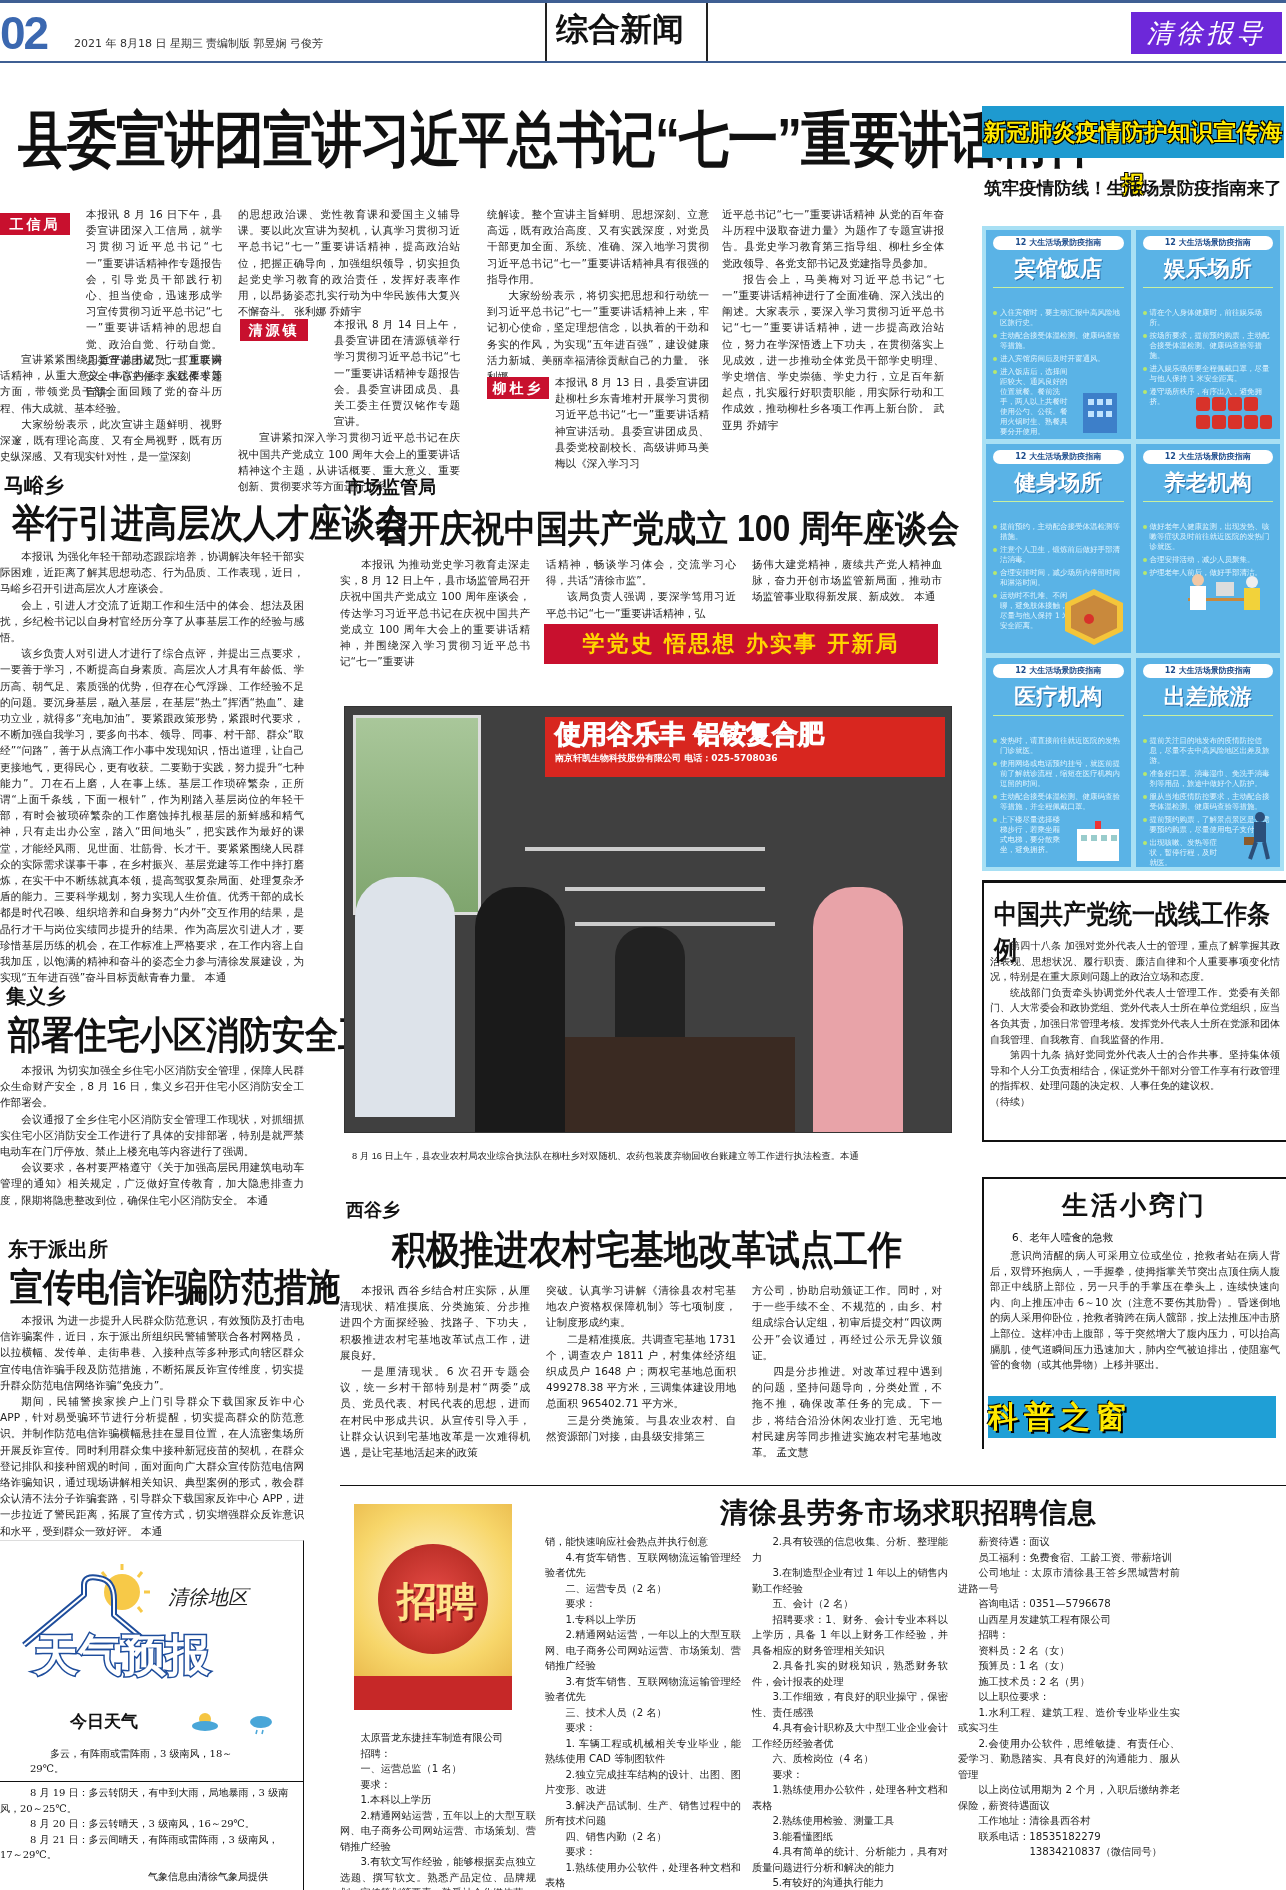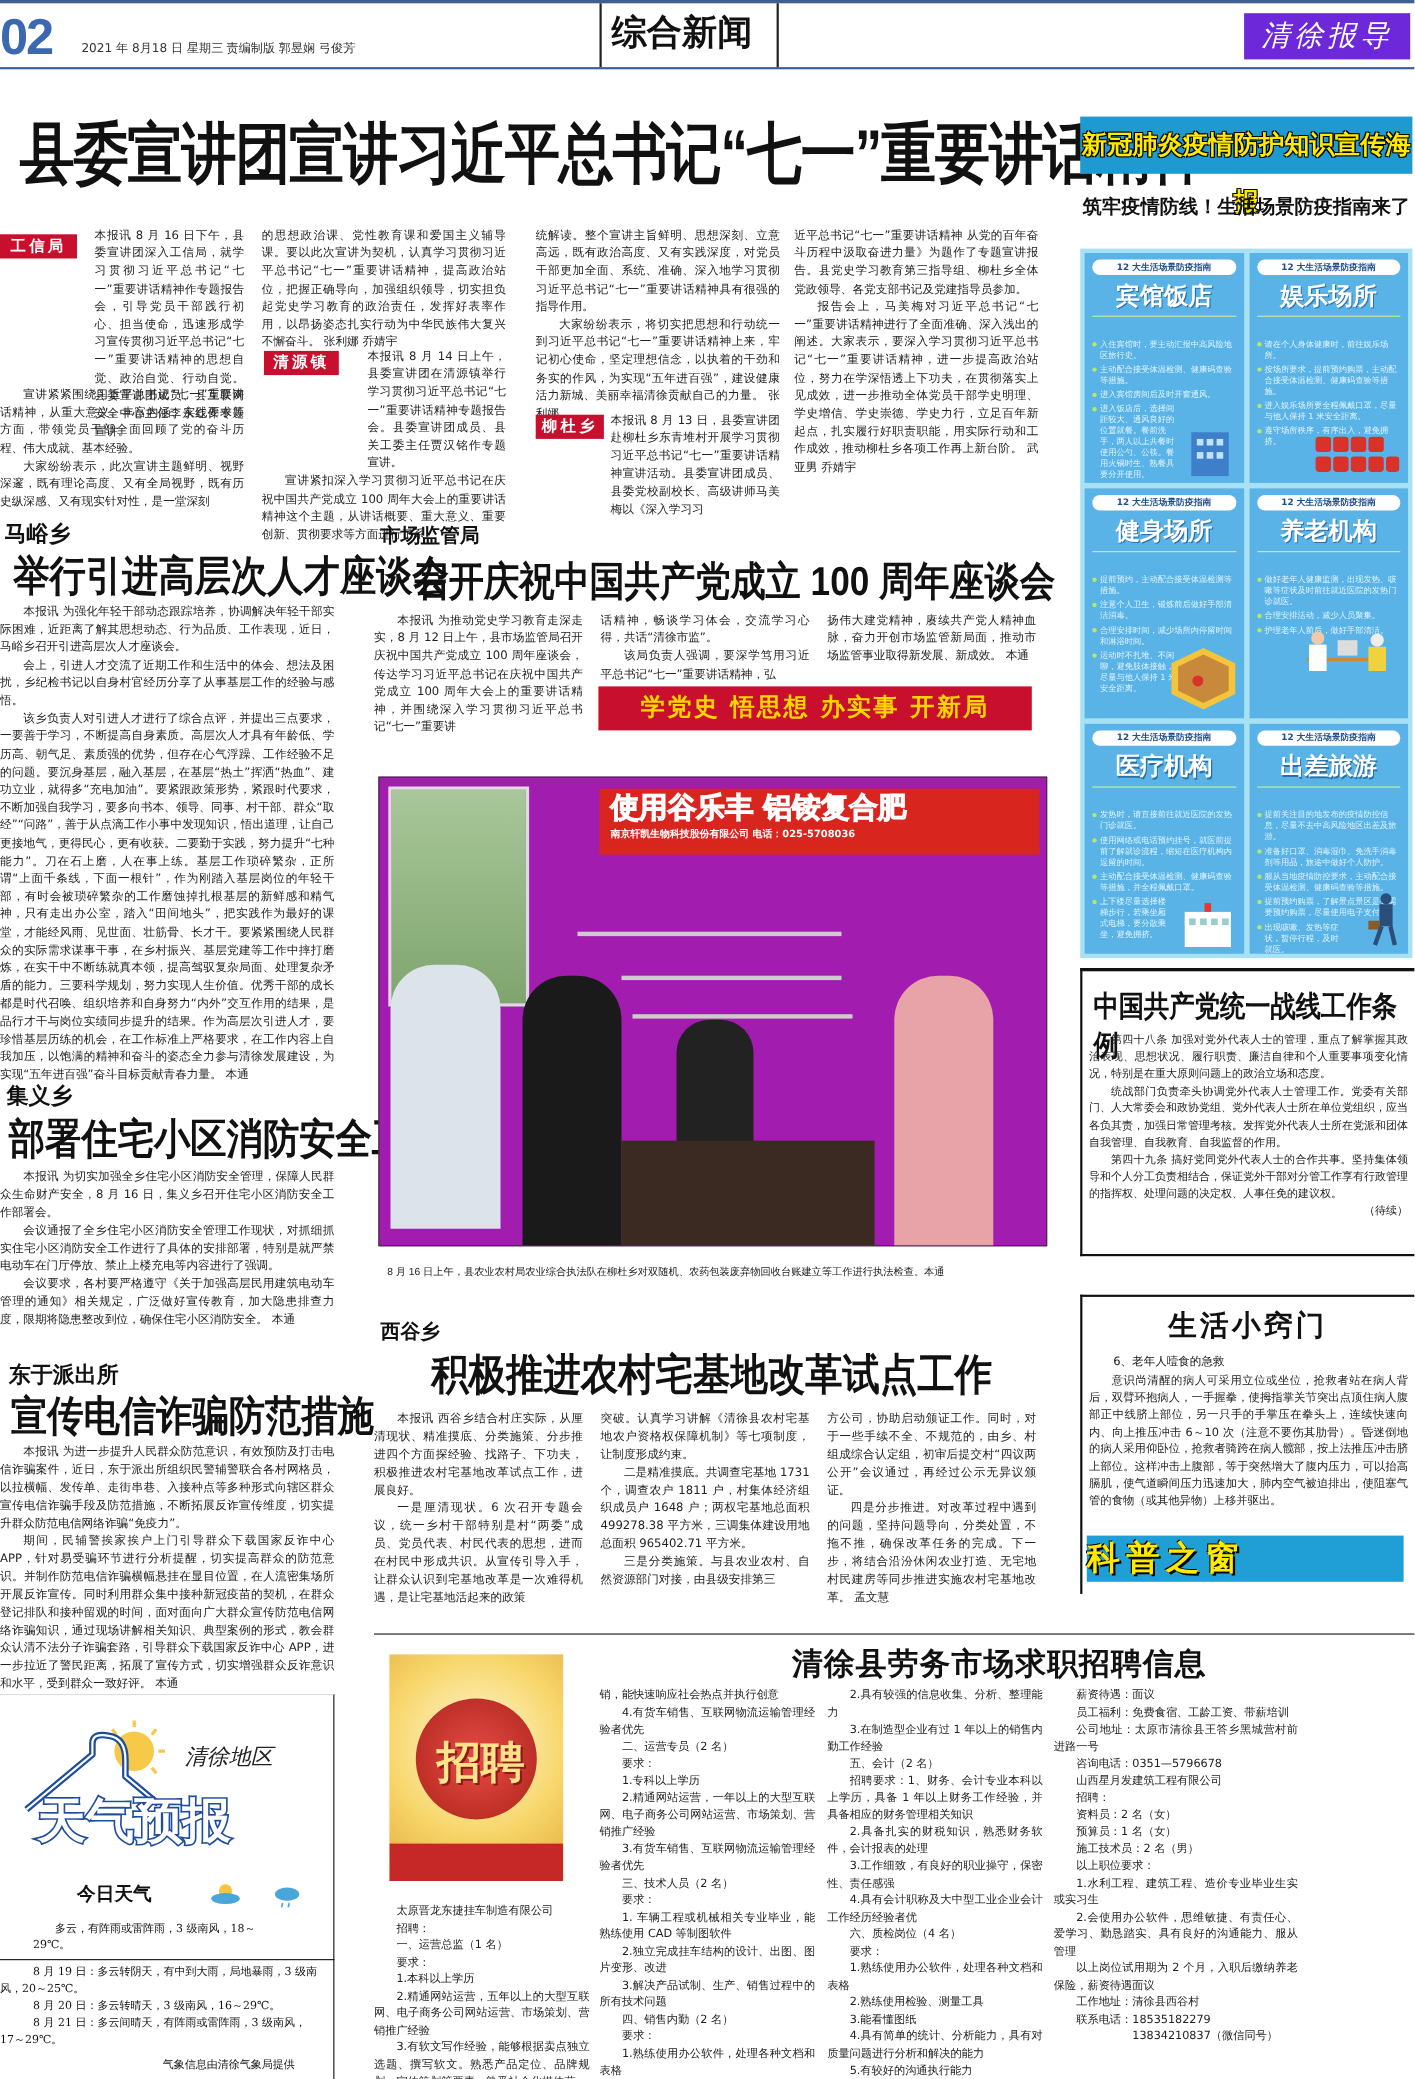--- a/index.html
+++ b/index.html
@@ -25,21 +25,21 @@
 .poster-grid{left:982px;top:226px;width:302px;height:645px;background:#a8e0f4;padding:4px;display:grid;grid-template-columns:1fr 1fr;grid-template-rows:1fr 1fr 1fr;gap:5px}
 .card{background:#5ab3e6;padding:6px 7px;position:relative;overflow:hidden}
 .card .pill{background:#fff;color:#1e4d8c;font-size:8px;font-weight:bold;text-align:center;border-radius:8px;height:14px;line-height:14px}
 .card .ct{color:#fff;font-weight:bold;font-size:22px;text-align:center;margin-top:4px;text-shadow:1px 1px 0 #2a6fa8;border-bottom:1px solid #c8f0a0;padding-bottom:3px}
 .card ul{list-style:none;margin-top:20px}
 .card li{color:#dff4ff;font-size:7.5px;line-height:10px;padding-left:7px;position:relative;margin-bottom:3px}
 .card li:before{content:"";position:absolute;left:0;top:3px;width:4px;height:4px;border-radius:50%;background:#b6e86e}
 .card .ill{position:absolute;right:6px;bottom:6px}
 .box{border:2px solid #111}
 .banner{left:544px;top:624px;width:394px;height:40px;background:#c8102e;color:#ffd500;font-weight:bold;font-size:22px;text-align:center;line-height:40px;letter-spacing:2px}
-.photo{left:344px;top:706px;width:608px;height:427px;border:1px solid #333;background:#a21caf;overflow:hidden}
+.photo{left:344px;top:706px;width:608px;height:427px;border:1px solid #333;background:#404040;overflow:hidden}
 .caption{left:352px;top:1150px;width:600px;font-size:9.3px;font-family:Liberation Sans, sans-serif;color:#222;white-space:nowrap}
 .kepu{left:988px;top:1396px;width:288px;height:42px;background:#1f9fd6;color:#ffe900;font-weight:bold;font-size:30px;line-height:42px;letter-spacing:6px;text-shadow:2px 2px 0 #000,-1px -1px 0 #000}
 .recruit-title{left:720px;top:1494px;font-weight:bold;font-size:28px;letter-spacing:1px}
 .zhaopin{left:354px;top:1504px;width:158px;height:206px;background:radial-gradient(circle at 50% 40%,#fff8d8 0%,#f7d66a 55%,#e2a93a 100%);overflow:hidden}
 </style>
 </head>
 <body>
 
 <div class="abs hdr-top"></div>
 <div class="abs pgno">02</div>
@@ -307,21 +307,21 @@
       </svg>
   </div>
 </div>
 
 <div class="abs box" style="left:982px;top:880px;width:304px;height:262px;border-top-width:3px;border-right:none"></div>
 <div class="abs" style="left:994px;top:897px;font-weight:bold;font-size:23px;transform:scaleY(1.15);transform-origin:top left">中国共产党统一战线工作条例</div>
 <div class="abs txt" style="left:990px;top:938px;width:290px;font-size:10px;line-height:15.6px">
   <p>第四十八条  加强对党外代表人士的管理，重点了解掌握其政治表现、思想状况、履行职责、廉洁自律和个人重要事项变化情况，特别是在重大原则问题上的政治立场和态度。</p>
   <p>统战部门负责牵头协调党外代表人士管理工作。党委有关部门、人大常委会和政协党组、党外代表人士所在单位党组织，应当各负其责，加强日常管理考核。发挥党外代表人士所在党派和团体自我管理、自我教育、自我监督的作用。</p>
   <p>第四十九条  搞好党同党外代表人士的合作共事。坚持集体领导和个人分工负责相结合，保证党外干部对分管工作享有行政管理的指挥权、处理问题的决定权、人事任免的建议权。</p>
-  <p class="ni" style="text-align:right">（待续）</p>
+  <p class="ni" style="text-align:left">（待续）</p>
 </div>
 
 <div class="abs box" style="left:982px;top:1177px;width:304px;height:272px;border-right:none;border-bottom:none"></div>
 <div class="abs" style="left:1062px;top:1188px;font-weight:bold;font-size:26px;letter-spacing:3px">生活小窍门</div>
 <div class="abs" style="left:1012px;top:1231px;font-size:10.5px">6、老年人噎食的急救</div>
 <div class="abs txt" style="left:990px;top:1248px;width:290px;font-size:10.3px;line-height:15.6px">
   <p>意识尚清醒的病人可采用立位或坐位，抢救者站在病人背后，双臂环抱病人，一手握拳，使拇指掌关节突出点顶住病人腹部正中线脐上部位，另一只手的手掌压在拳头上，连续快速向内、向上推压冲击 6～10 次（注意不要伤其肋骨）。昏迷倒地的病人采用仰卧位，抢救者骑跨在病人髋部，按上法推压冲击脐上部位。这样冲击上腹部，等于突然增大了腹内压力，可以抬高膈肌，使气道瞬间压力迅速加大，肺内空气被迫排出，使阻塞气管的食物（或其他异物）上移并驱出。</p>
 </div>
 <div class="abs kepu">科普之窗</div>
 

